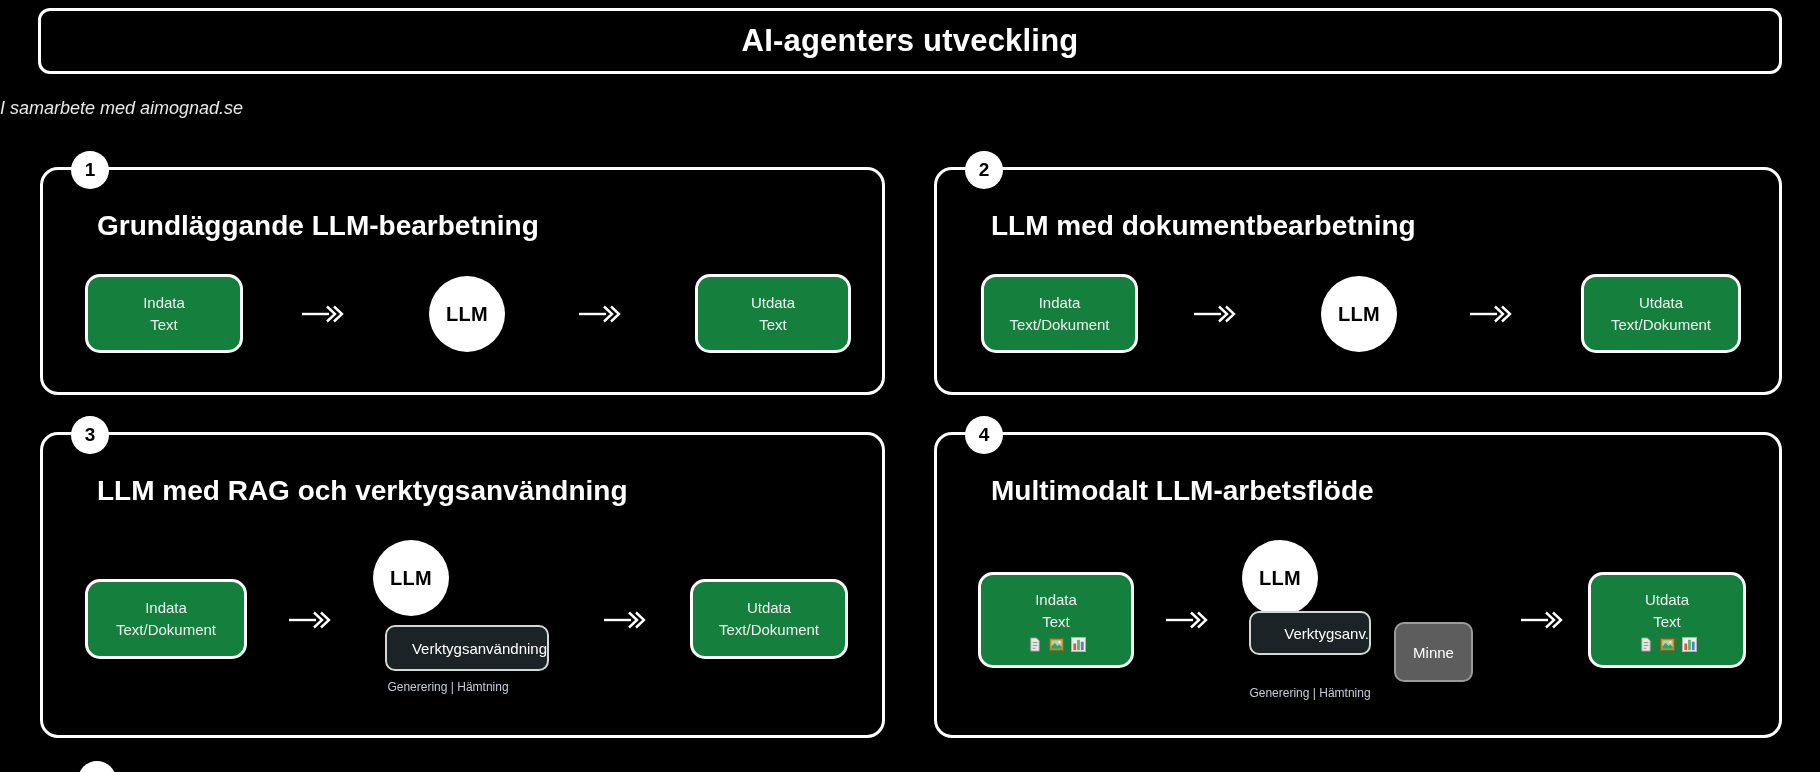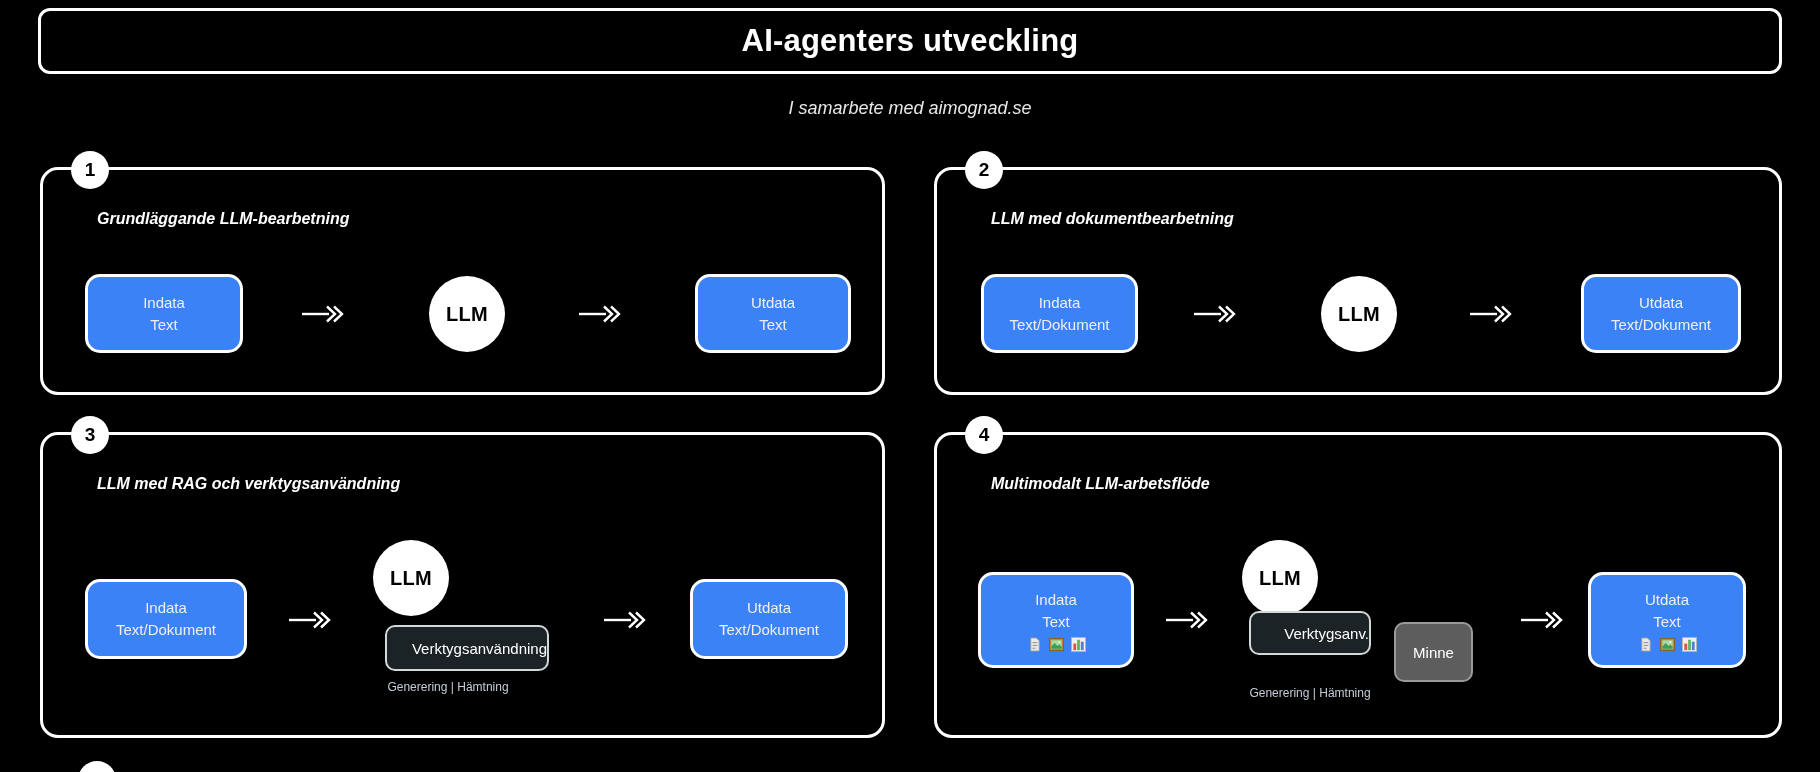--- a/index.html
+++ b/index.html
@@ -10,39 +10,39 @@
     color:#fff;
   }
   .title-box{
     position:absolute;left:38px;top:8px;width:1744px;height:66px;
     border:3px solid var(--border,#fff);border-radius:12px;
     background:#000;display:flex;align-items:center;justify-content:center;
     box-sizing:border-box;
   }
   .title-box h1{margin:0;font-size:31px;font-weight:700;letter-spacing:0.2px;}
   .subtitle{
-    position:absolute;left:0;top:98px;width:100%;text-align:center;
+    position:absolute;left:0;top:98px;width:100%;
     font-style:italic;font-size:18px;color:#e8e8e8;
   }
   .panel{
     position:absolute;border:3px solid var(--border,#fff);border-radius:18px;
     background:#000;box-sizing:border-box;
   }
   .badge{
     position:absolute;width:38px;height:38px;border-radius:50%;
     background:#fff;color:#000;display:flex;align-items:center;justify-content:center;
     font-weight:700;font-size:19px;z-index:3;
   }
   .panel-title{
     position:absolute;left:54px;top:40px;margin:0;
-    font-size:16px;font-weight:700;color:#fff;white-space:nowrap;font-style:italic;
+    font-size:28px;font-weight:700;color:#fff;white-space:nowrap;
   }
   .io-box{
     position:absolute;border:3px solid var(--border,#fff);border-radius:15px;
-    background:#3b82f6;display:flex;flex-direction:column;align-items:center;justify-content:center;
+    background:#15803d;display:flex;flex-direction:column;align-items:center;justify-content:center;
     box-sizing:border-box;text-align:center;
   }
   .io-box span{font-size:15px;line-height:22px;color:#efefef;}
   .icon-row{display:flex;gap:7px;margin-top:4px;align-items:center;}
   .icon-row svg{display:block;}
   .llm-circle{
     position:absolute;width:76px;height:76px;border-radius:50%;
     background:var(--llm-node-fill,#fff);display:flex;align-items:center;justify-content:center;
   }
   .llm-circle span{color:#000;font-weight:700;font-size:20px;letter-spacing:0.3px;}

